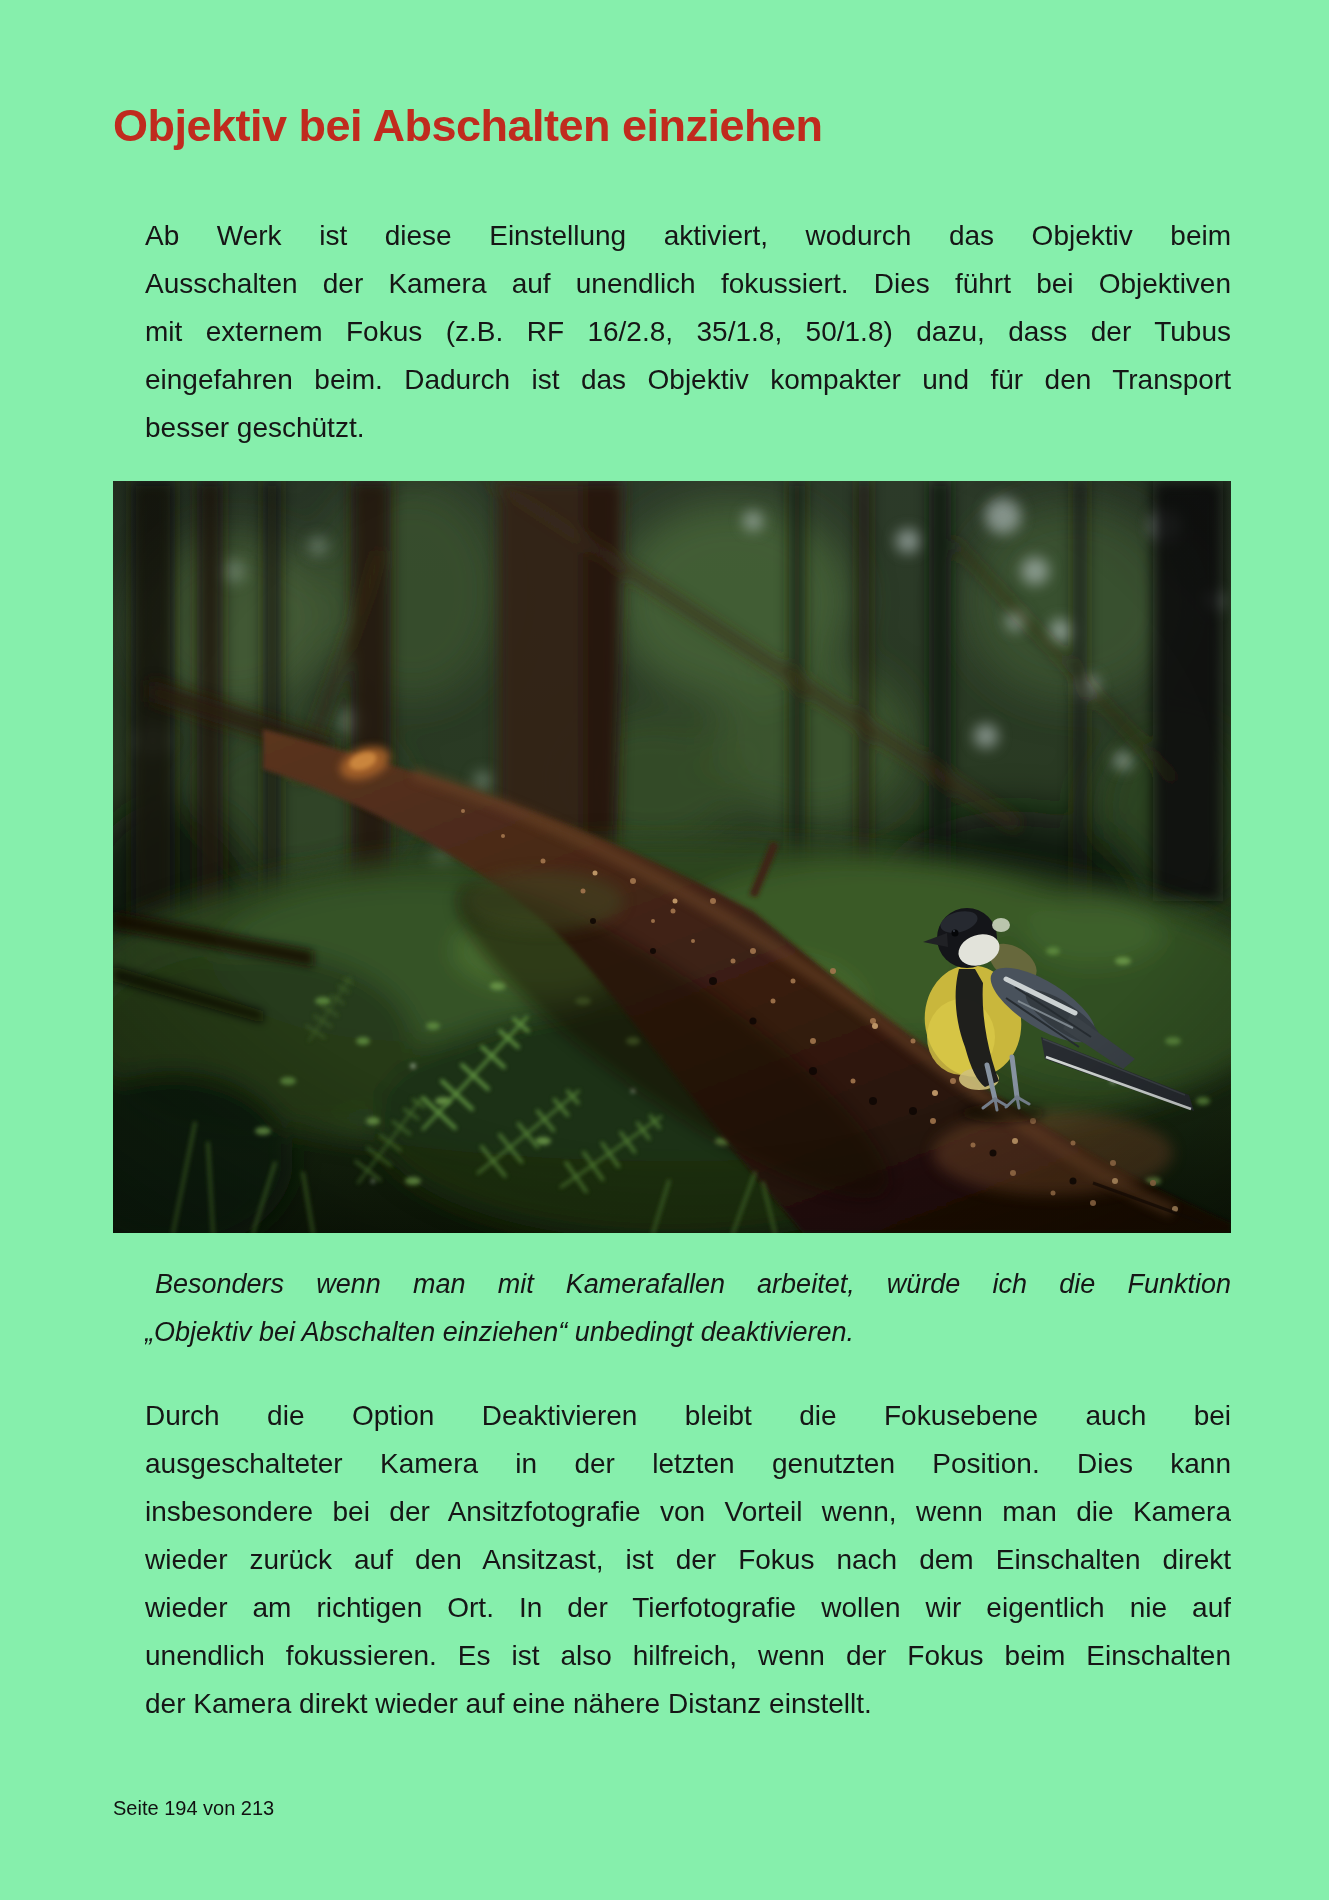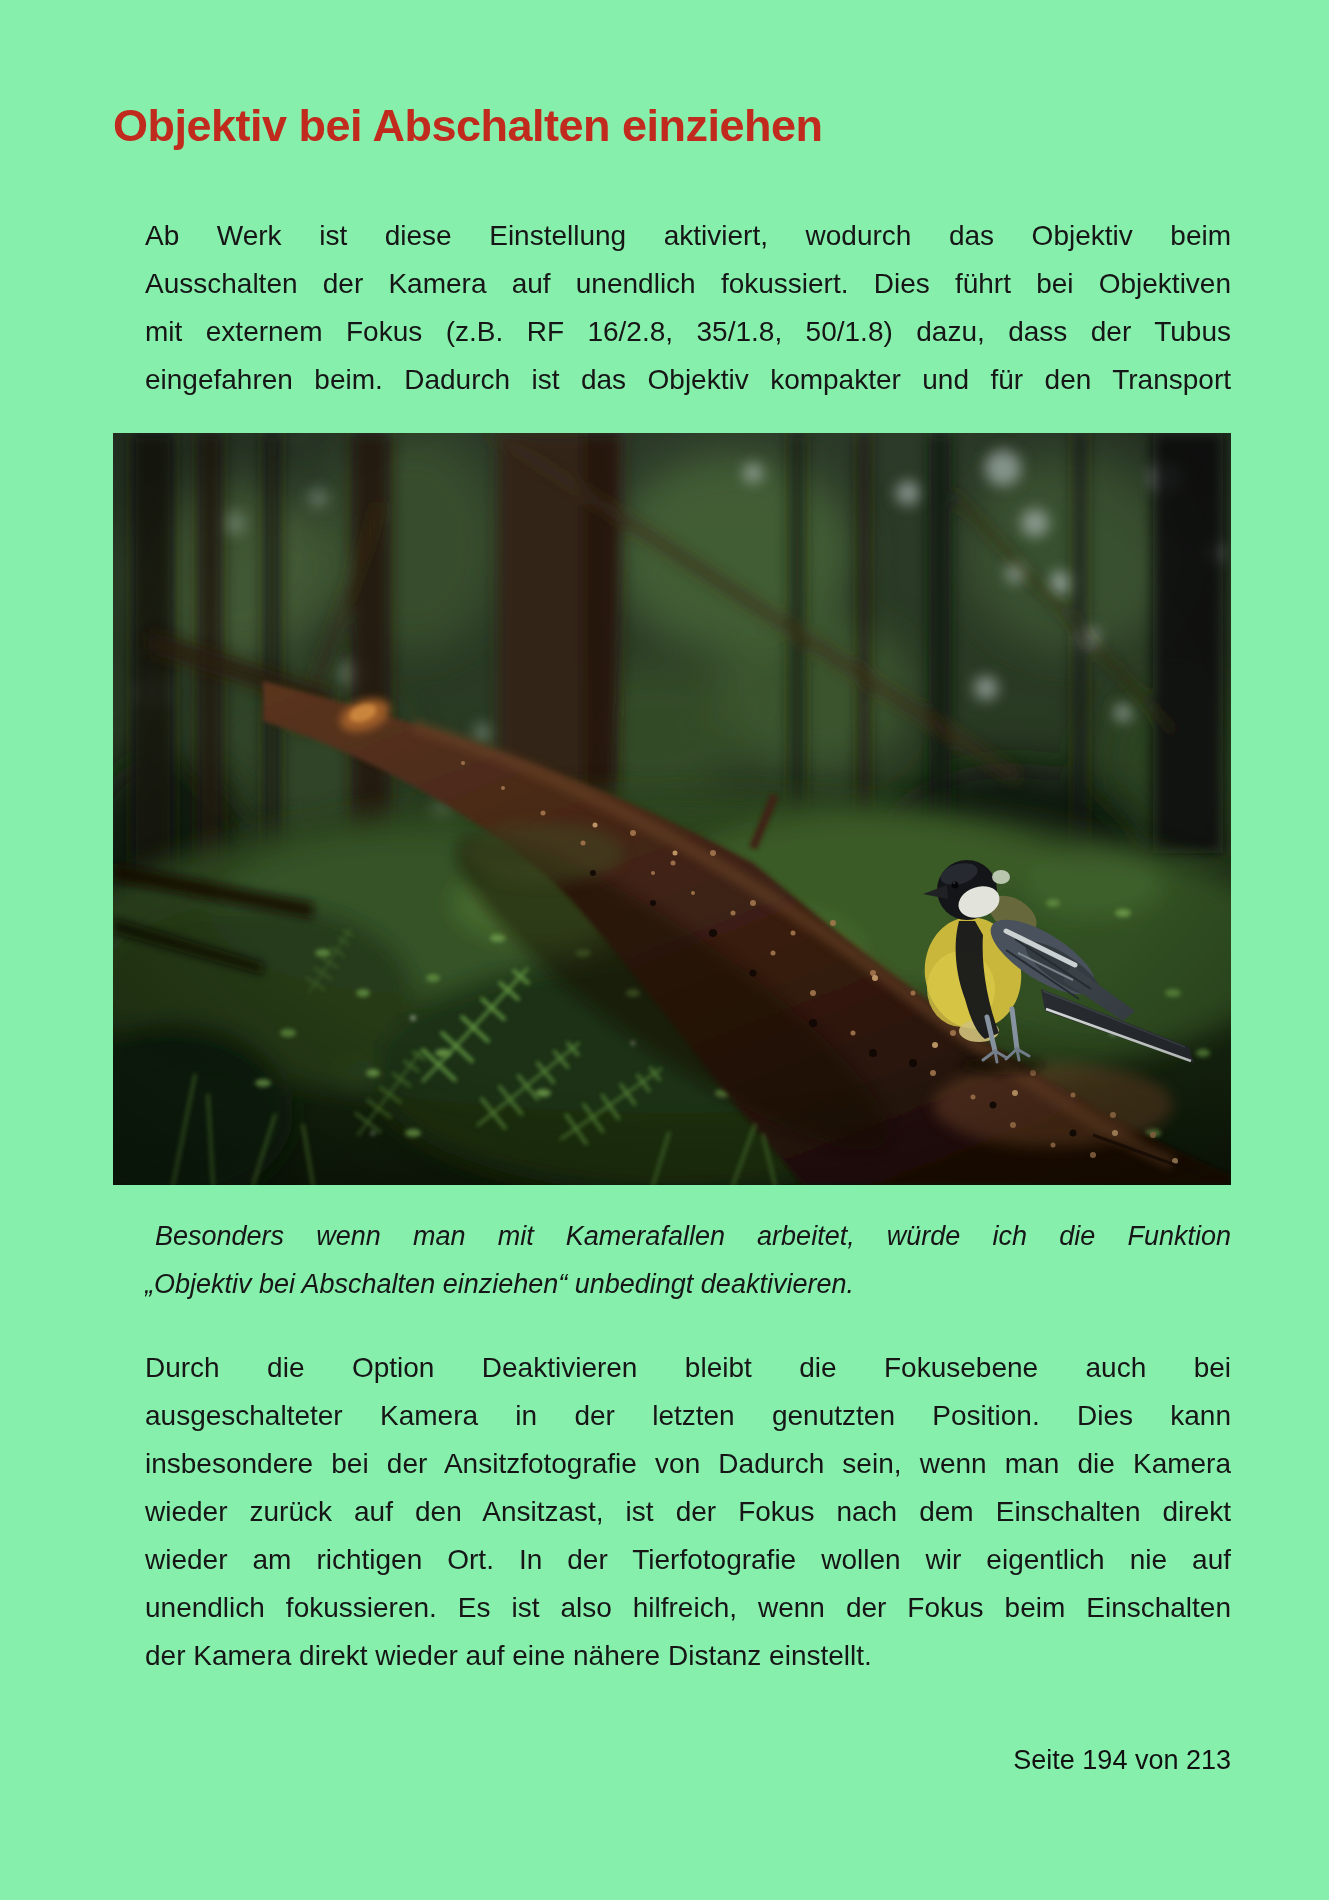--- a/index.html
+++ b/index.html
@@ -13,35 +13,36 @@
   .tline{height:48px;line-height:48px;text-align:left;overflow:hidden;white-space:normal;margin-left:32px;}
   .tline.just{text-align:justify;}
   .tline.just::after{content:"";display:inline-block;width:100%;height:0;vertical-align:top;}
   .b{font-weight:400;}
   .intro{margin-top:57px;}
   figure.photo{margin:29px 0 0 0;width:1118px;height:752px;line-height:0;}
   .caption{margin-top:27px;}
   .caption .tline{font-style:italic;font-size:27px;}
   .caption .tline:first-child{padding-left:10px;}
   .body2{margin-top:36px;}
-  .footer{margin-top:56px;height:48px;line-height:48px;text-align:right;font-size:27px;color:#111;}
+  .footer{margin-top:56px;height:48px;line-height:48px;text-align:left;font-size:20px;color:#111;}
 </style>
 </head>
 <body>
 
 <div class="page">
   <div class="content">
 
     <h1 class="heading">Objektiv bei Abschalten einziehen</h1>
 
     <div class="tblock intro">
         <div class="tline just"><span>Ab Werk ist diese Einstellung aktiviert, wodurch das Objektiv beim</span></div>
         <div class="tline just"><span>Ausschalten der Kamera auf unendlich fokussiert. Dies führt bei Objektiven</span></div>
         <div class="tline just"><span>mit externem Fokus (z.B. RF 16/2.8, 35/1.8, 50/1.8) dazu, dass der Tubus</span></div>
         <div class="tline just"><span>eingefahren beim. Dadurch ist das Objektiv kompakter und für den Transport</span></div>
+        <div class="tline"><span>besser geschützt.</span></div>
       </div>
 
     <figure class="photo">
       <svg viewBox="0 0 1118 752" width="1118" height="752" role="img">
         <defs>
           <linearGradient id="bg" x1="0" y1="0" x2="0" y2="1">
             <stop offset="0" stop-color="#2c3a29"></stop>
             <stop offset="0.45" stop-color="#293a22"></stop>
             <stop offset="0.75" stop-color="#1d2f15"></stop>
             <stop offset="1" stop-color="#0e1808"></stop>
@@ -315,21 +316,21 @@
     </figure>
 
     <div class="tblock caption">
         <div class="tline just"><span>Besonders wenn man mit Kamerafallen arbeitet, würde ich die Funktion</span></div>
         <div class="tline"><span>„Objektiv bei Abschalten einziehen“ unbedingt deaktivieren.</span></div>
       </div>
 
     <div class="tblock body2">
         <div class="tline just"><span>Durch die Option </span><span class="b">Deaktivieren</span><span> bleibt die Fokusebene auch bei</span></div>
         <div class="tline just"><span>ausgeschalteter Kamera in der letzten genutzten Position. Dies kann</span></div>
-        <div class="tline just"><span>insbesondere bei der Ansitzfotografie von Dadurch sein, wenn man die Kamera</span></div>
+        <div class="tline just"><span>insbesondere bei der Ansitzfotografie von Vorteil wenn, wenn man die Kamera</span></div>
         <div class="tline just"><span>wieder zurück auf den Ansitzast, ist der Fokus nach dem Einschalten direkt</span></div>
         <div class="tline just"><span>wieder am richtigen Ort. In der Tierfotografie wollen wir eigentlich nie auf</span></div>
         <div class="tline just"><span>unendlich fokussieren. Es ist also hilfreich, wenn der Fokus beim Einschalten</span></div>
         <div class="tline"><span>der Kamera direkt wieder auf eine nähere Distanz einstellt.</span></div>
       </div>
 
     <div class="footer">Seite 194 von 213</div>
 
   </div>
 </div>

